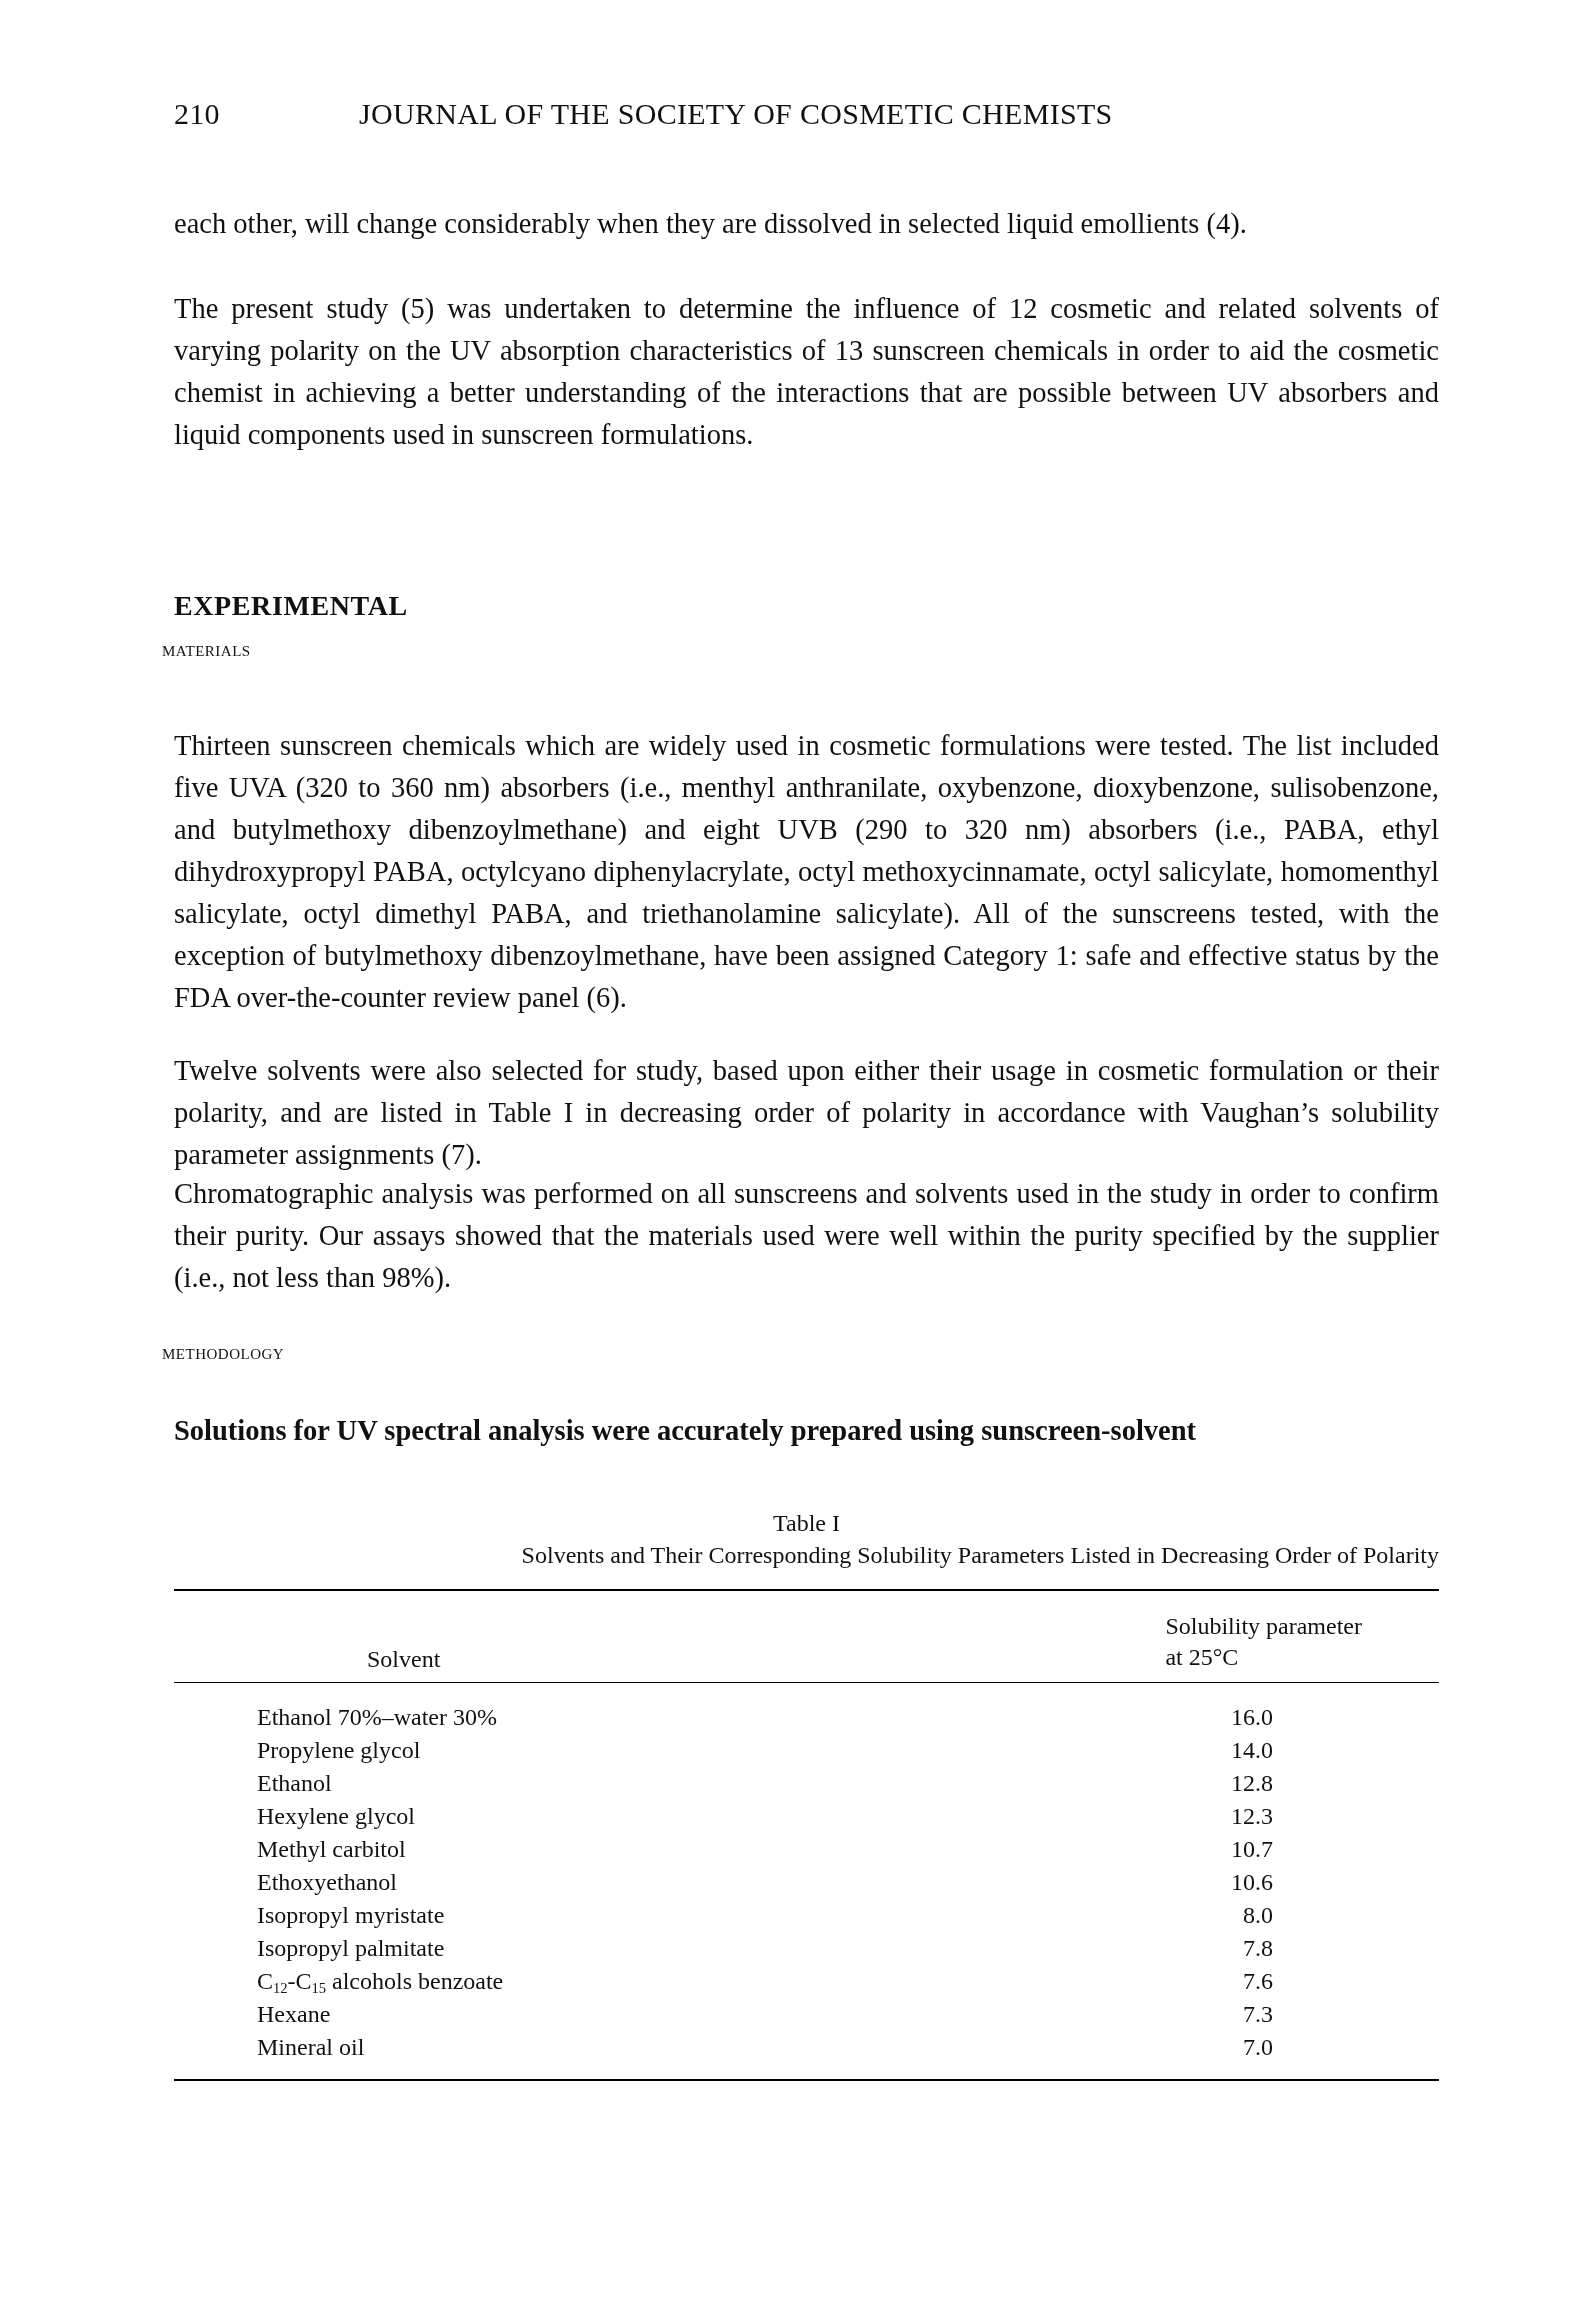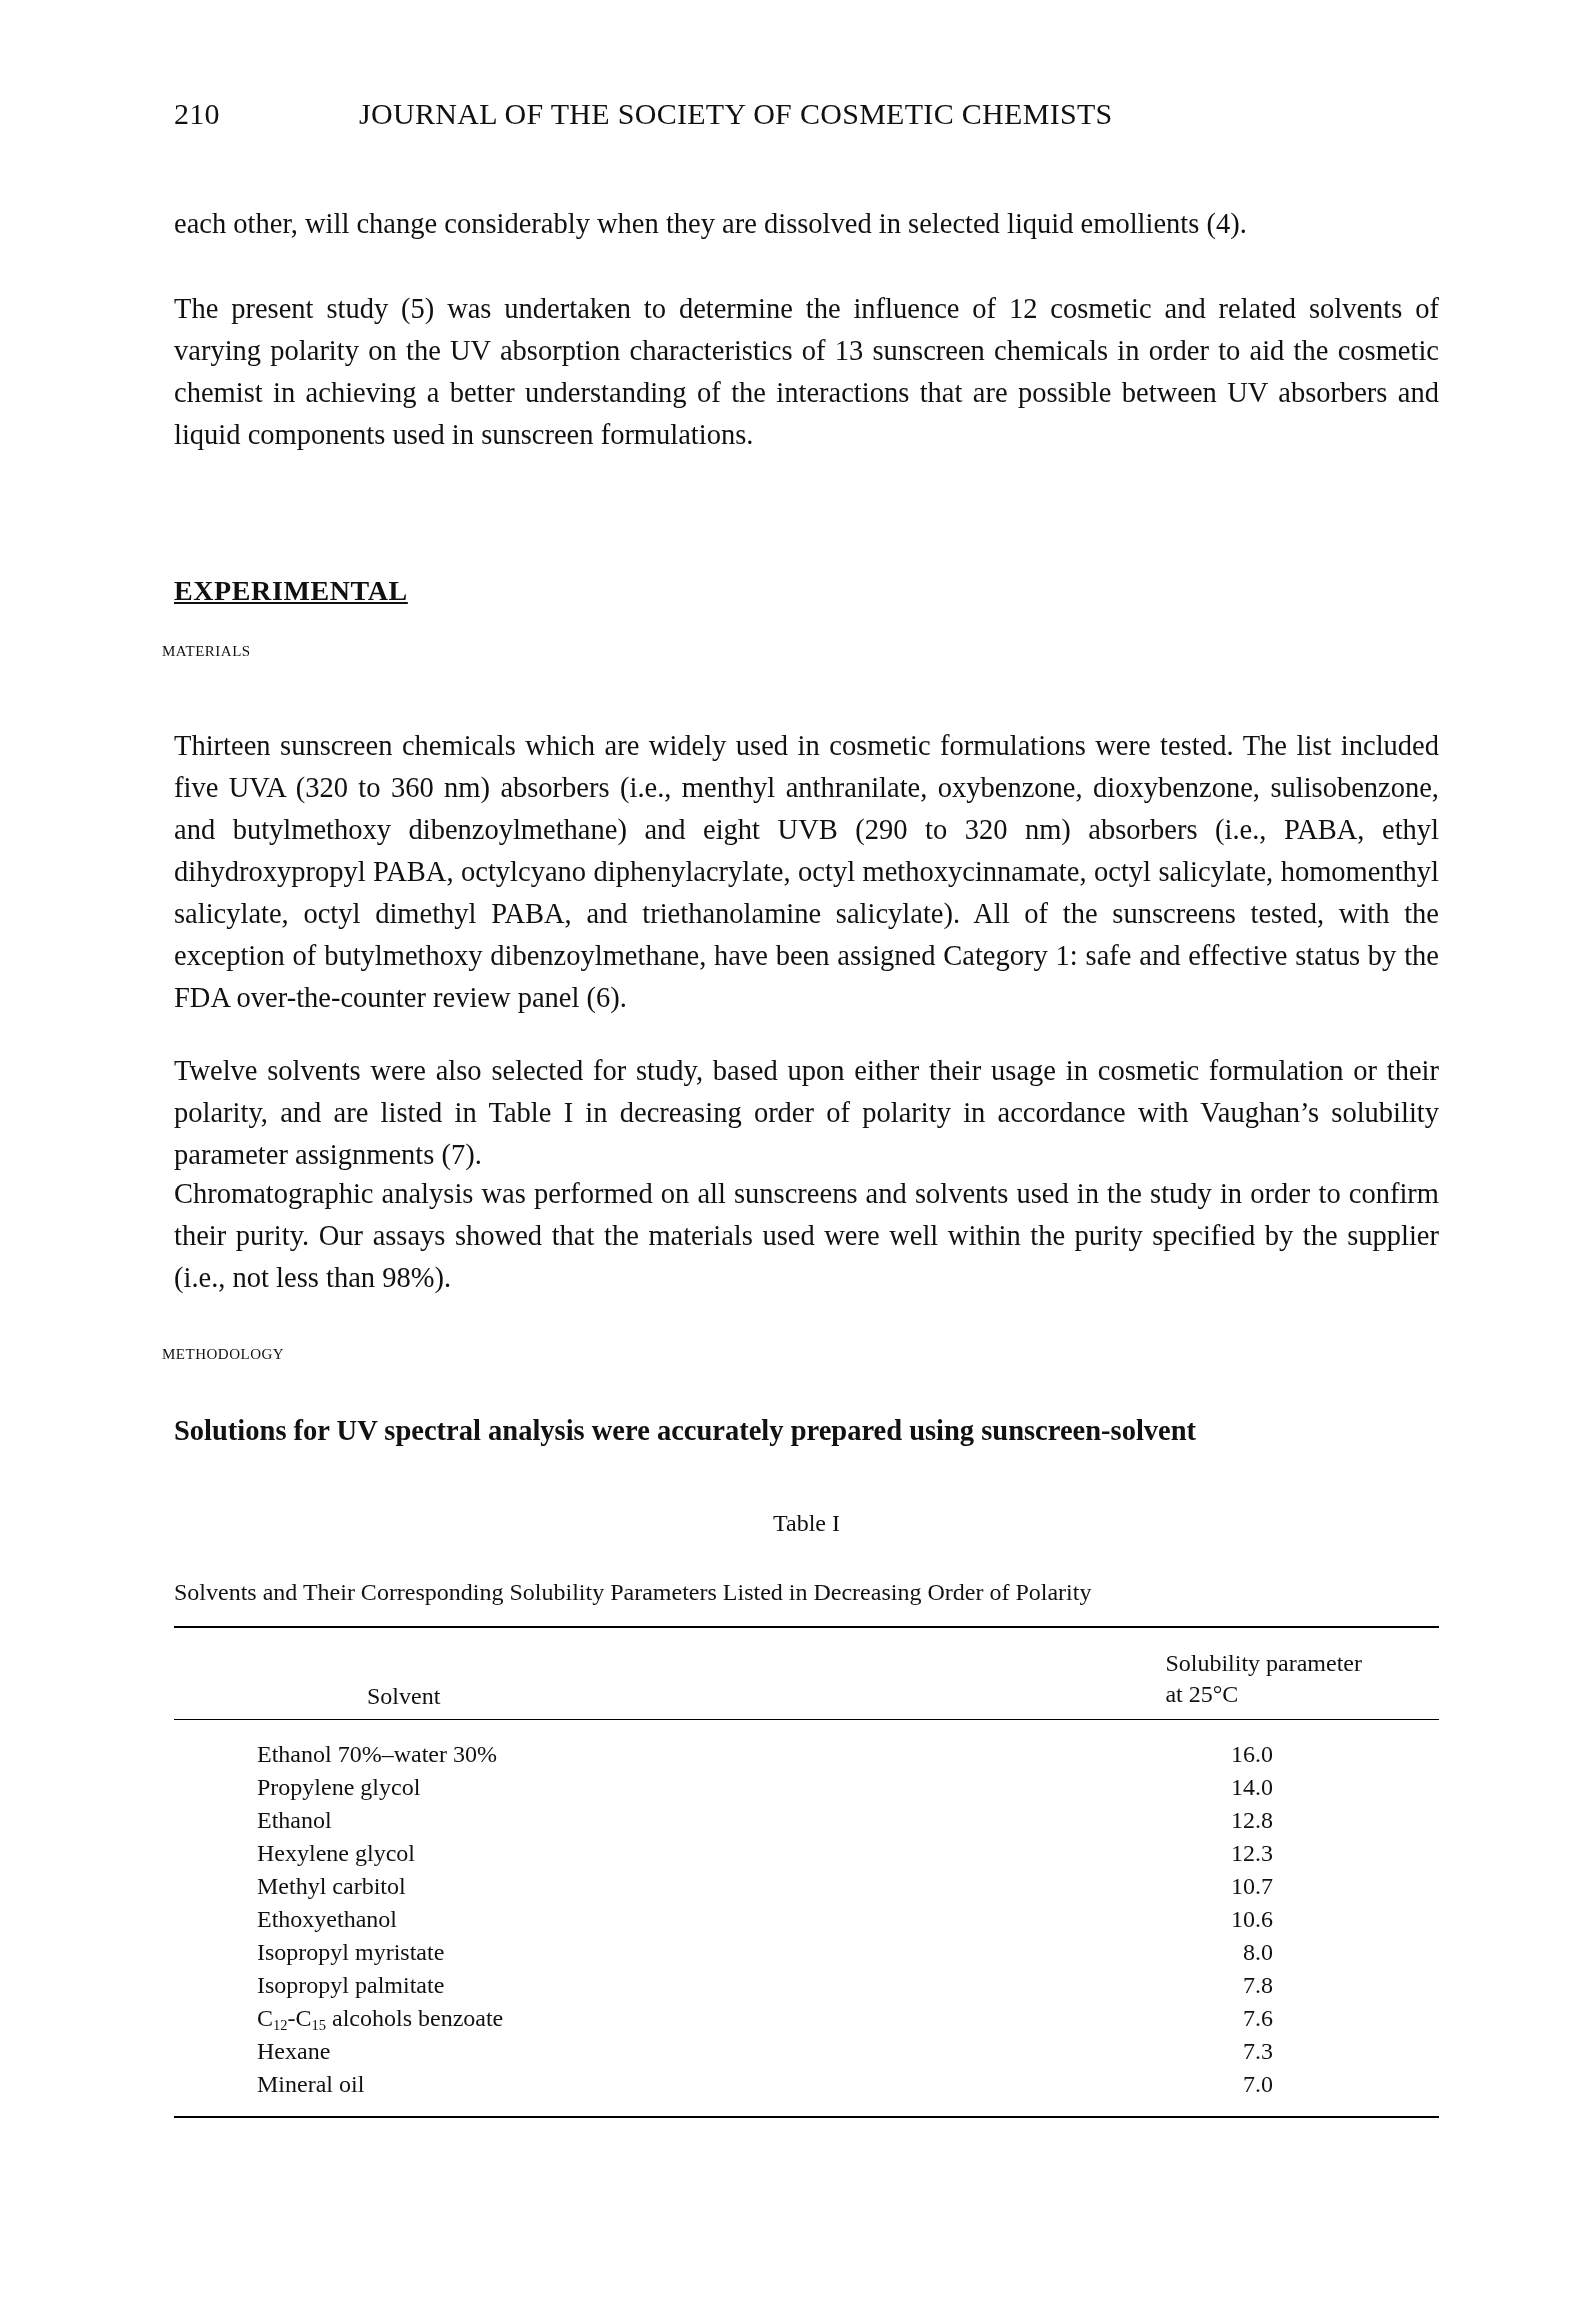--- a/index.html
+++ b/index.html
@@ -14,21 +14,21 @@
   .p1 { top: 203px; }
   .p2 { top: 288px; }
   .section-head { position: absolute; left: 174px; font-size: 28px; font-weight: bold; letter-spacing: 0.6px; }
   .subsection-head { position: absolute; left: 162px; font-size: 15px; letter-spacing: 0.5px; }
   .p3 { top: 697px; margin-top: 28px; }
   .p4 { top: 1050px; }
   .p5 { top: 1173px; }
   .p6 { top: 1410px; font-weight: bold; }
   .table-block { position: absolute; left: 174px; top: 1508px; width: 1265px; }
   .table-label { text-align: center; font-size: 24px; line-height: 31px; }
-  .table-caption { text-align: left; font-size: 24px; line-height: 33px; margin-top: 37px; }
+  .table-caption { text-align: right; font-size: 24px; line-height: 33px; }
   .rule-thick { height: 0; border-top: 2.9px solid #000; margin-top: 17.4px; }
   .rule-thin { height: 0; border-top: 1.9px solid #000; }
   .thead { position: relative; height: 91px; font-size: 24px; }
   .th-solvent { position: absolute; left: 193px; bottom: 9.7px; }
   .th-param { position: absolute; right: 77px; bottom: 9.7px; text-align: left; line-height: 31px; }
   .tbody { padding-top: 17.4px; padding-bottom: 9.7px; }
   .row { position: relative; height: 33px; font-size: 24px; line-height: 33px; }
   .cell-solvent { position: absolute; left: 83px; }
   .cell-value { position: absolute; right: 166px; text-align: right; }
   sub { font-size: 14.5px; vertical-align: -3.9px; }
@@ -38,21 +38,21 @@
 <body>
 
 <div class="running-head">
   <span class="page-number">210</span>
   <span class="journal-title">JOURNAL OF THE SOCIETY OF COSMETIC CHEMISTS</span>
 </div>
 
 <div class="body-text p1">each other, will change considerably when they are dissolved in selected liquid emollients (4).</div>
 <div class="body-text p2">The present study (5) was undertaken to determine the influence of 12 cosmetic and related solvents of varying polarity on the UV absorption characteristics of 13 sunscreen chemicals in order to aid the cosmetic chemist in achieving a better understanding of the interactions that are possible between UV absorbers and liquid components used in sunscreen formulations.</div>
 
-<div class="section-head" style="top:575px;text-decoration:underline;">EXPERIMENTAL</div>
+<div class="section-head" style="top:590px;">EXPERIMENTAL</div>
 <div class="subsection-head" style="top:643px;">MATERIALS</div>
 
 <div class="body-text p3">Thirteen sunscreen chemicals which are widely used in cosmetic formulations were tested. The list included five UVA (320 to 360 nm) absorbers (i.e., menthyl anthranilate, oxybenzone, dioxybenzone, sulisobenzone, and butylmethoxy dibenzoylmethane) and eight UVB (290 to 320 nm) absorbers (i.e., PABA, ethyl dihydroxypropyl PABA, octylcyano diphenylacrylate, octyl methoxycinnamate, octyl salicylate, homomenthyl salicylate, octyl dimethyl PABA, and triethanolamine salicylate). All of the sunscreens tested, with the exception of butylmethoxy dibenzoylmethane, have been assigned Category 1: safe and effective status by the FDA over-the-counter review panel (6).</div>
 <div class="body-text p4">Twelve solvents were also selected for study, based upon either their usage in cosmetic formulation or their polarity, and are listed in Table I in decreasing order of polarity in accordance with Vaughan’s solubility parameter assignments (7).</div>
 <div class="body-text p5">Chromatographic analysis was performed on all sunscreens and solvents used in the study in order to confirm their purity. Our assays showed that the materials used were well within the purity specified by the supplier (i.e., not less than 98%).</div>
 
 <div class="subsection-head" style="top:1346px;">METHODOLOGY</div>
 <div class="body-text p6">Solutions for UV spectral analysis were accurately prepared using sunscreen-solvent</div>
 
 <div class="table-block">

